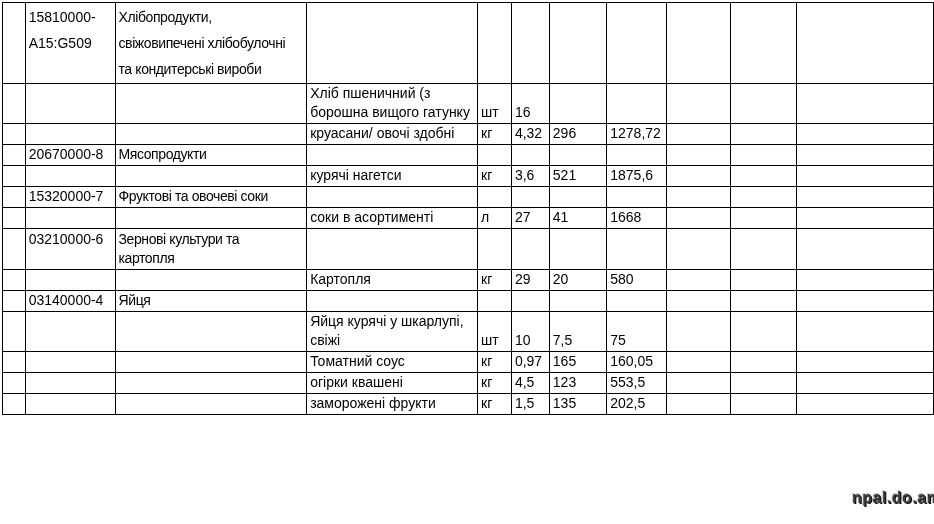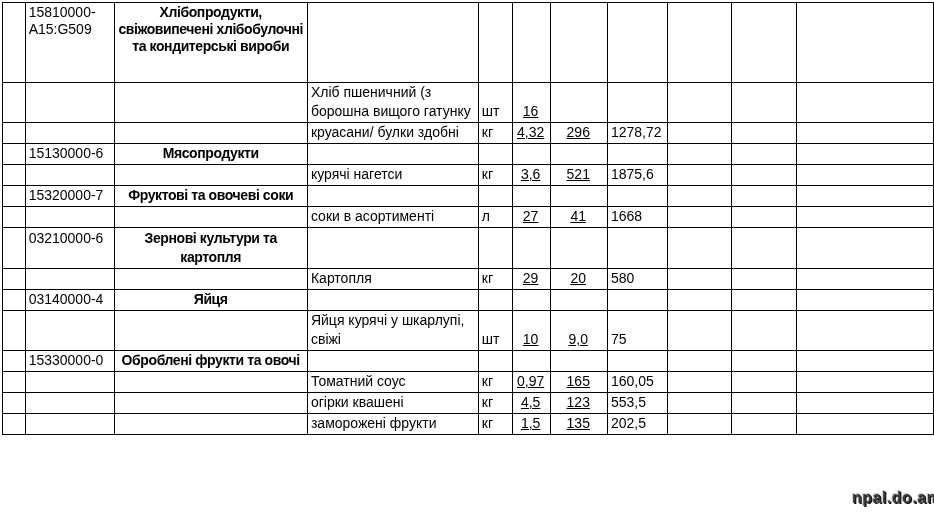--- a/index.html
+++ b/index.html
@@ -20,24 +20,24 @@
     border: 1px solid #000000;
     padding: 0 4px 1px 3px;
     font-size: 14px;
     line-height: 19px;
     color: #000000;
     vertical-align: bottom;
     white-space: pre;
     overflow: hidden;
     background: #ffffff;
   }
-  td.cat  { font-weight: bold; letter-spacing: -0.4px; text-align: center; }
-  td.num  { text-align: center; text-decoration: underline; }
+  td.cat  { font-weight: normal; letter-spacing: -0.4px; }
+  td.num  { text-align: left; }
   td.top  { vertical-align: top; padding-top: 1px; }
-  td.lh23 { line-height: 17px; }
+  td.lh23 { line-height: 26px; }
   .watermark {
     position: absolute;
     left: 852px; top: 489px;
     font-size: 16px;
     font-weight: bold;
     letter-spacing: 0.5px;
     color: #3a3a3a;
     text-shadow: 1px 1px 0 #0d0d0d, -1px -1px 0 #cfcfcf, 0 0 2px #ffffff;
     z-index: 5;
   }
@@ -87,32 +87,32 @@
         <td class="cell num"></td>
         <td class="cell"></td>
         <td class="cell"></td>
         <td class="cell"></td>
         <td class="cell"></td>
       </tr>
       <tr style="height: 20px;">
         <td class="cell"></td>
         <td class="cell"></td>
         <td class="cell cat"></td>
-        <td class="cell">круасани/ булки здобні</td>
+        <td class="cell">круасани/ овочі здобні</td>
         <td class="cell">кг</td>
         <td class="cell num">4,32</td>
         <td class="cell num">296</td>
         <td class="cell">1278,72</td>
         <td class="cell"></td>
         <td class="cell"></td>
         <td class="cell"></td>
       </tr>
       <tr style="height: 20px;">
         <td class="cell"></td>
-        <td class="cell">15130000-6</td>
+        <td class="cell">20670000-8</td>
         <td class="cell cat">Мясопродукти</td>
         <td class="cell"></td>
         <td class="cell"></td>
         <td class="cell num"></td>
         <td class="cell num"></td>
         <td class="cell"></td>
         <td class="cell"></td>
         <td class="cell"></td>
         <td class="cell"></td>
       </tr>
@@ -196,35 +196,22 @@
         <td class="cell"></td>
       </tr>
       <tr style="height: 40px; padding-left: 34px;">
         <td class="cell"></td>
         <td class="cell"></td>
         <td class="cell cat"></td>
         <td class="cell">Яйця курячі у шкарлупі,
 свіжі</td>
         <td class="cell">шт</td>
         <td class="cell num">10</td>
-        <td class="cell num">9,0</td>
+        <td class="cell num">7,5</td>
         <td class="cell">75</td>
-        <td class="cell"></td>
-        <td class="cell"></td>
-        <td class="cell"></td>
-      </tr>
-      <tr style="height: 20px;">
-        <td class="cell"></td>
-        <td class="cell">15330000-0</td>
-        <td class="cell cat">Оброблені фрукти та овочі</td>
-        <td class="cell"></td>
-        <td class="cell"></td>
-        <td class="cell num"></td>
-        <td class="cell num"></td>
-        <td class="cell"></td>
         <td class="cell"></td>
         <td class="cell"></td>
         <td class="cell"></td>
       </tr>
       <tr style="height: 20px;">
         <td class="cell"></td>
         <td class="cell"></td>
         <td class="cell cat"></td>
         <td class="cell">Томатний соус</td>
         <td class="cell">кг</td>

